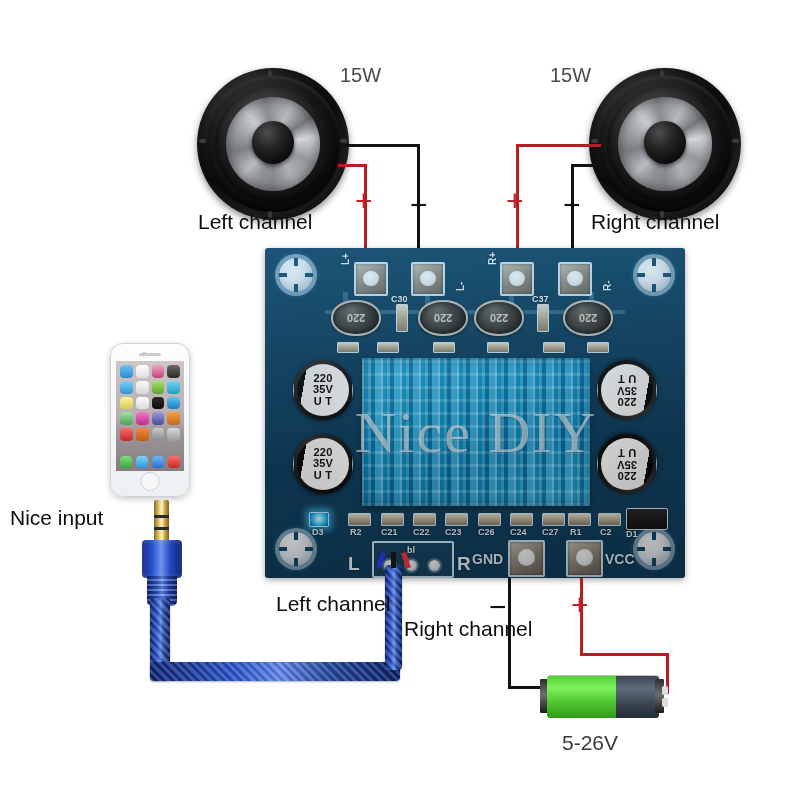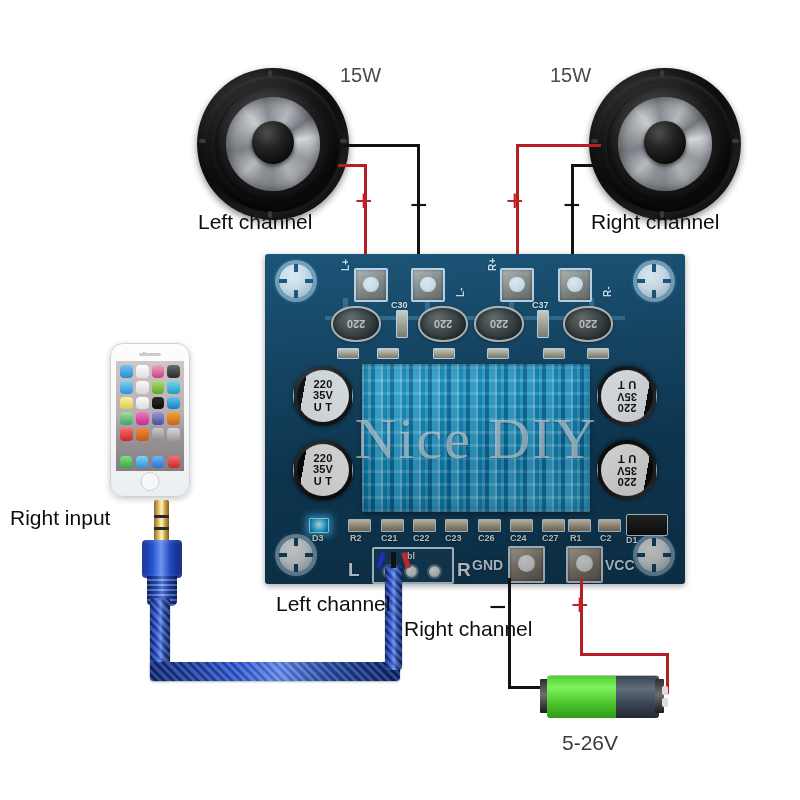--- a/index.html
+++ b/index.html
@@ -32,21 +32,21 @@
     box-shadow:inset 0 0 14px rgba(0,0,0,.55);}
   .spk-dust{position:absolute;left:36%;top:35%;width:28%;height:28%;border-radius:50%;
     background:radial-gradient(circle at 36% 28%, #4e4e4e 0%, #232323 38%, #0e0e0e 72%, #030303 100%);
     box-shadow:0 2px 4px rgba(0,0,0,.6);}
   .spk-notch{position:absolute;width:7px;height:4px;background:#3a3a3a;border-radius:2px;}
 
   
   #pcb{position:absolute;background:
       linear-gradient(160deg,#1d5f86 0%,#14496c 22%,#0e3a5a 52%,#123f60 78%,#0b3category 100%);
     background-color:#10405f;border-radius:3px;
-    box-shadow:0 2px 6px rgba(0,0,0,.35);margin-top:6px;}
+    box-shadow:0 2px 6px rgba(0,0,0,.35);}
   #pcb::after{content:"";position:absolute;inset:0;border-radius:3px;
     background:linear-gradient(175deg,rgba(80,170,220,.20),rgba(0,0,0,.18) 60%,rgba(0,0,0,.30));}
 
   .pcb-el{position:absolute;}
   .mhole{border-radius:50%;
     background:radial-gradient(circle at 40% 35%,#fdfdfd 0%,#e7edf2 42%,#c3d0d9 70%,#9fb0bd 100%);
     box-shadow:0 0 0 4px rgba(210,232,245,.55),0 0 0 6px rgba(30,90,130,.4);}
   .mhole .sl{position:absolute;background:#15496b;}
   .pad{background:linear-gradient(150deg,#c9c2b4,#8d8478 55%,#6d655a);
     border:2px solid #cfe4f2;border-radius:2px;
@@ -400,21 +400,21 @@
       <div class="dock">
         <div class="app" style="background:linear-gradient(#7fe07f,#36aa36)"></div>
         <div class="app" style="background:linear-gradient(#7fd4f5,#2f93d8)"></div>
         <div class="app" style="background:linear-gradient(#6fb8f5,#2a6fd4)"></div>
         <div class="app" style="background:linear-gradient(#fb7070,#cc2525)"></div>
       </div>
     </div>
     <div class="home" style="bottom:5px;width:17px;height:17px;"></div>
   </div>
 
-  <div class="lbl lbl-big" style="left:10px;top:506px;">Right input</div>
+  <div class="lbl lbl-big" style="left:10px;top:506px;">Nice input</div>
 
   <div id="jack" style="left:142px;top:500px;width:40px;height:100px;">
     <div class="jk-tip" style="left:12px;top:0;width:15px;height:42px;"></div>
     <div class="jk-band" style="left:12px;top:15px;width:15px;height:3px;"></div>
     <div class="jk-band" style="left:12px;top:27px;width:15px;height:3px;"></div>
     <div class="jk-body" style="left:0;top:40px;width:40px;height:38px;"></div>
     <div class="jk-grip" style="left:5px;top:76px;width:30px;height:30px;"></div>
   </div>
   <div class="cable" style="left:150px;top:598px;width:20px;height:82px;border-radius:4px;"></div>
   <div class="cable" style="left:150px;top:662px;width:250px;height:19px;border-radius:4px;"></div>

